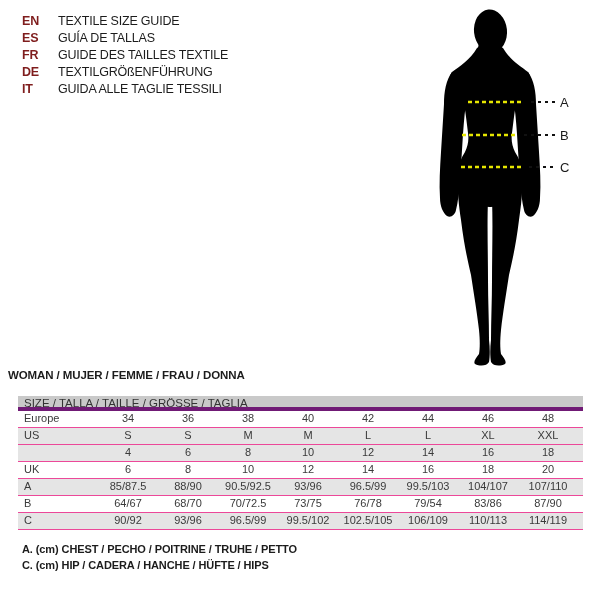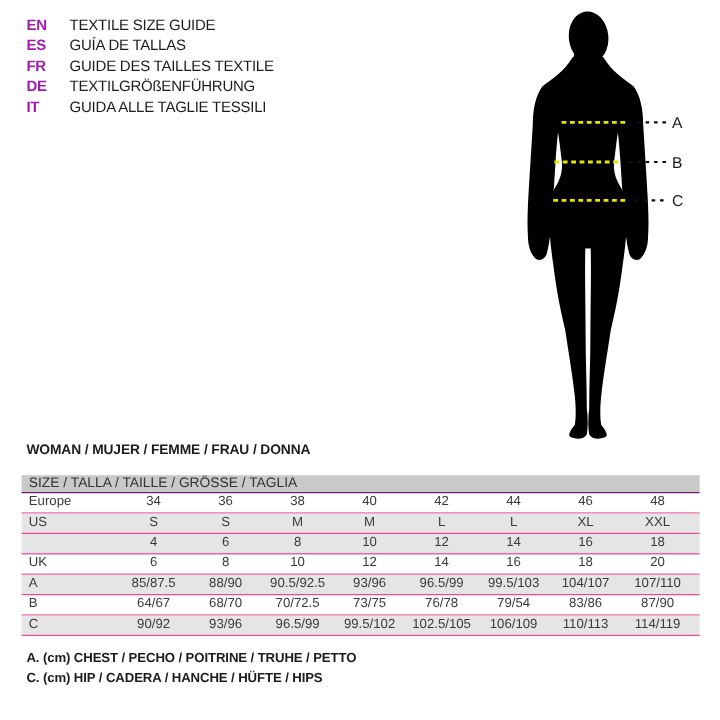--- a/index.html
+++ b/index.html
@@ -8,45 +8,45 @@
     position:relative;
     background:#ffffff;
     font-family:"Liberation Sans", sans-serif;
     color:#222;
     overflow:hidden;
   }
 
   
   .lang-block { position:absolute; left:22px; top:13px; }
   .lang-row { display:flex; line-height:17px; }
-  .lang-code { width:36px; font-size:12.5px; font-weight:bold; color:#a21caf; letter-spacing:-0.2px; }
+  .lang-code { width:36px; font-size:12.5px; font-weight:bold; color:#7f1d1d; letter-spacing:-0.2px; }
   .lang-text { font-size:12.5px; font-weight:normal; color:#1c1c1c; letter-spacing:-0.2px; }
 
   
   .figure-svg { position:absolute; left:420px; top:6px; width:150px; height:364px; }
   .marker-label {
     position:absolute; left:560px; width:18px; text-align:left;
     font-size:13px; color:#1a1a1a; line-height:13px;
   }
   #marker-a { top:96px; }
   #marker-b { top:129px; }
   #marker-c { top:161px; }
 
   
   .section-title {
-    position:absolute; left:22px; top:369px;
+    position:absolute; left:8px; top:369px;
     font-size:11.5px; font-weight:bold; color:#1c1c1c; letter-spacing:-0.1px;
   }
 
   
   .size-table { position:absolute; left:18px; top:396px; width:565px; font-size:11px; }
   .thead {
     background:#c9c9c9; height:15px; line-height:15px;
     padding-left:6px; font-size:11.5px; color:#333;
-    border-bottom:1px solid #701a75;
+    border-bottom:4px solid #701a75;
   }
   .trow { display:flex; height:17px; line-height:14px; border-bottom:1px solid #ec4899; }
   .trow.shaded { background:#e5e5e5; }
   .tlabel { width:80px; padding-left:6px; color:#3a3a3a; }
   .tcell { width:60px; text-align:center; color:#3a3a3a; }
 
   
   .legend-block { position:absolute; left:22px; top:541px; }
   .legend-line { font-size:11px; font-weight:bold; color:#1c1c1c; line-height:16px; letter-spacing:-0.1px; }
 </style>

